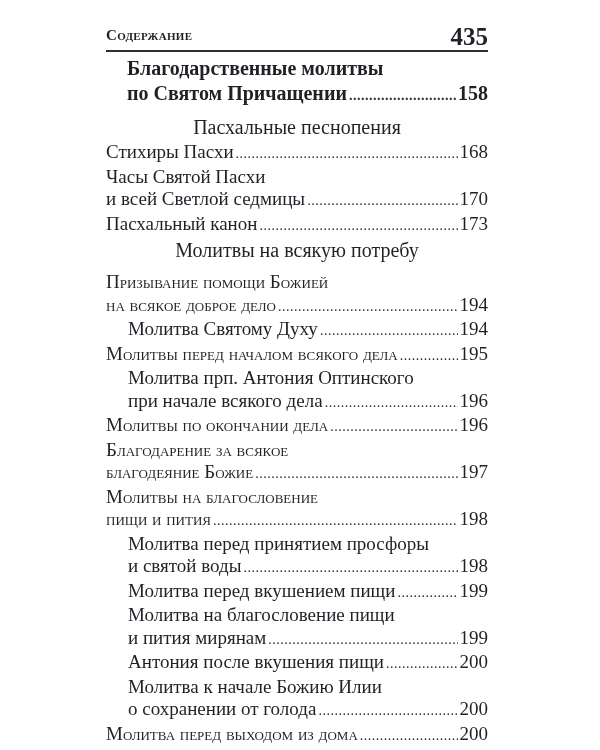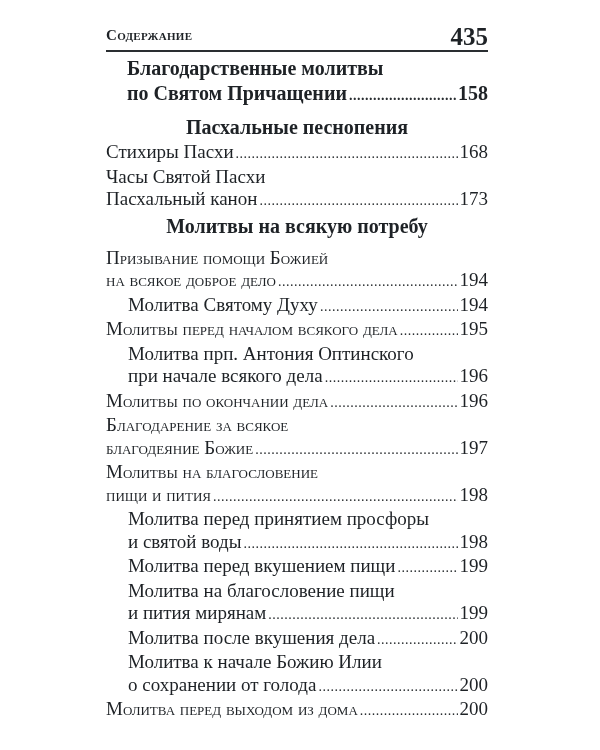--- a/index.html
+++ b/index.html
@@ -5,21 +5,21 @@
   html, body { margin:0; padding:0; background:#ffffff; }
   body { width:600px; height:750px; position:relative; overflow:hidden;
          font-family:"Liberation Serif","DejaVu Serif",serif; color:#1e2226; }
   .page { position:absolute; left:106px; top:0; width:382px; }
   .running-head { position:absolute; left:0; right:0; top:23px; height:24px; }
   .rh-title { position:absolute; left:0; right:0; top:4px;
               font-weight:bold; font-size:15px; letter-spacing:0.3px; font-variant:small-caps; }
   .rh-num { position:absolute; right:0; top:0; font-weight:bold; font-size:25px; }
   .rule { position:absolute; left:0; right:0; top:50px; height:1.5px; background:#2a2e31; }
   .toc { position:absolute; left:0; right:0; top:56px; }
-  .heading { text-align:center; font-weight:bold; font-size:20px; line-height:25px; }
+  .heading { text-align:center; font-weight:normal; font-size:20px; line-height:25px; }
   .entry { position:relative; font-size:19px; line-height:22.5px; }
   .line { display:flex; align-items:baseline; white-space:nowrap; }
   .line .t { flex:0 0 auto; }
   .line .dots { flex:1 1 auto; overflow:hidden; margin:0 2px; color:#2a2e31; letter-spacing:0.5px; font-size:14px; }
   .line .dots::before { content:"....................................................................................................................................................................................."; }
   .line .p { flex:0 0 auto; text-align:right; }
   .sc { font-variant:small-caps; }
   .indent { padding-left:22px; }
   .bold { font-weight:bold; font-size:20px; line-height:25px;margin-left:21px; }
 </style>
@@ -48,20 +48,25 @@
       <div class="entry">
         <div class="line">
           <span class="t">Стихиры Пасхи</span>
           <span class="dots"></span>
           <span class="p">168</span>
         </div>
       </div>
       <div class="entry">
         <div class="line">
           <span class="t">Часы Святой Пасхи</span>
+        </div>
+        <div class="line">
+          <span class="t">и всей Светлой седмицы</span>
+          <span class="dots"></span>
+          <span class="p">170</span>
         </div>
       </div>
       <div class="entry">
         <div class="line">
           <span class="t">Пасхальный канон</span>
           <span class="dots"></span>
           <span class="p">173</span>
         </div>
       </div>
       <div class="heading" style="margin-top: 1px; margin-bottom: 1px;">Молитвы на всякую потребу</div>
@@ -148,21 +153,21 @@
           <span class="t">Молитва на благословение пищи</span>
         </div>
         <div class="line">
           <span class="t">и пития мирянам</span>
           <span class="dots"></span>
           <span class="p">199</span>
         </div>
       </div>
       <div class="entry indent">
         <div class="line">
-          <span class="t">Молитва после вкушения дела</span>
+          <span class="t">Антония после вкушения пищи</span>
           <span class="dots"></span>
           <span class="p">200</span>
         </div>
       </div>
       <div class="entry indent">
         <div class="line">
           <span class="t">Молитва к начале Божию Илии</span>
         </div>
         <div class="line">
           <span class="t">о сохранении от голода</span>

